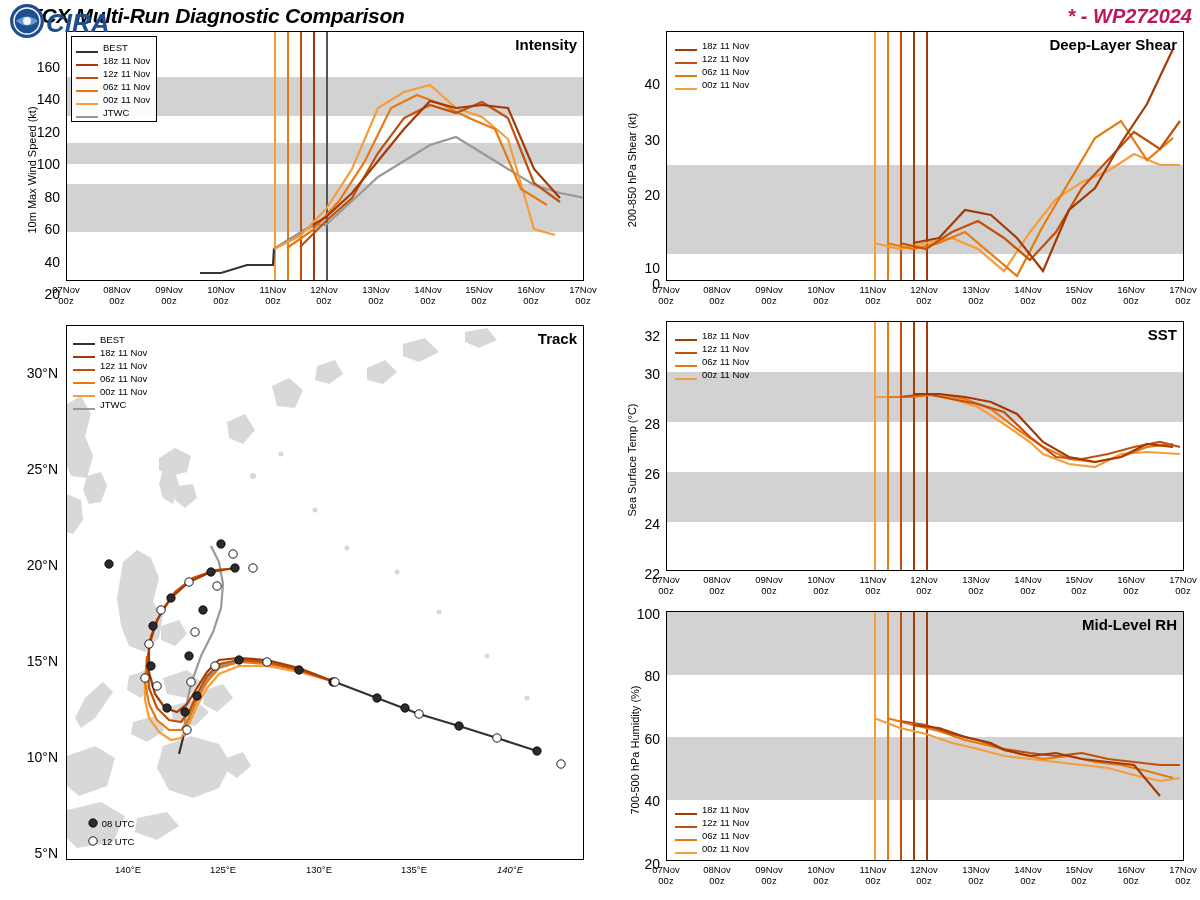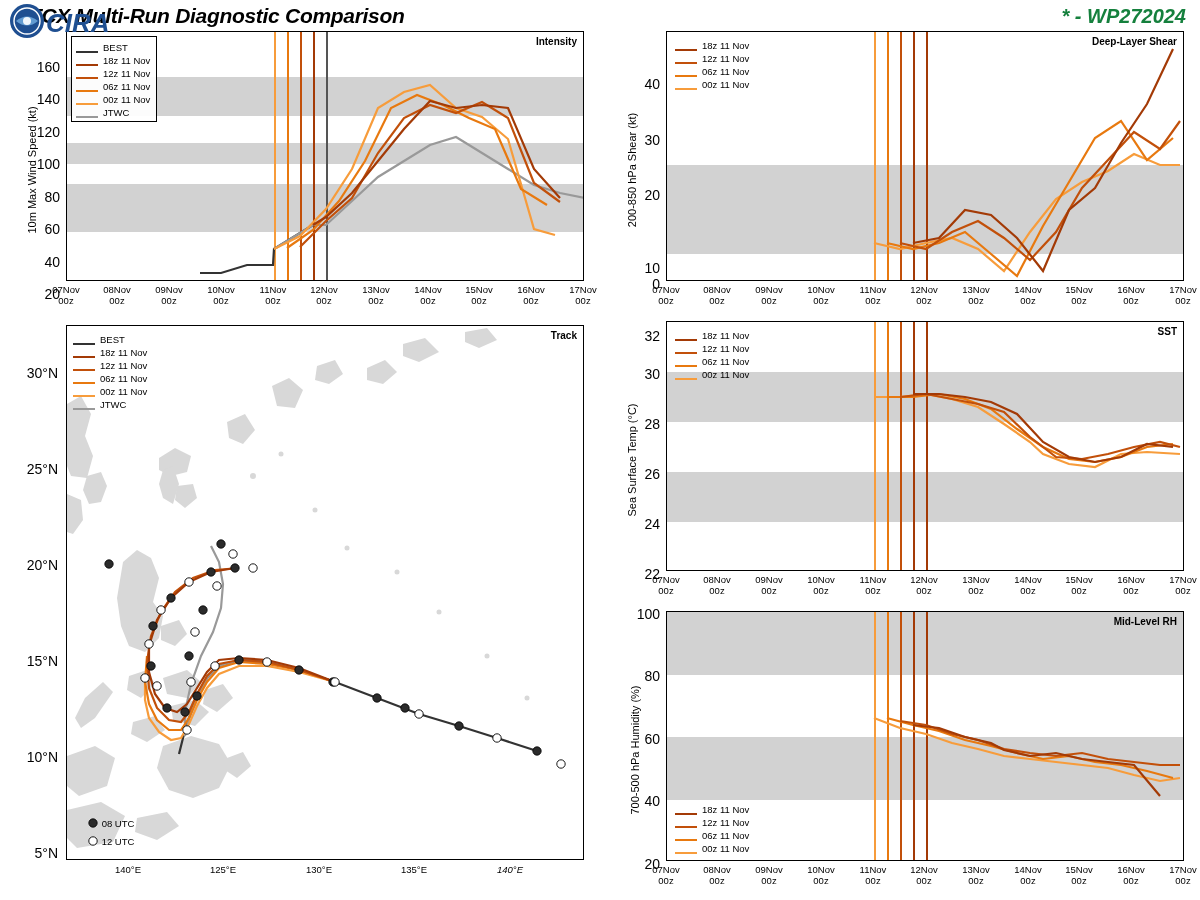--- a/index.html
+++ b/index.html
@@ -1,23 +1,23 @@
 <!DOCTYPE html>
 <html><head>
 <meta charset="utf-8">
 <style>
   html,body{margin:0;padding:0;}
   body{width:1200px;height:900px;background:#ffffff;font-family:"Liberation Sans",sans-serif;position:relative;overflow:hidden;}
   .title{position:absolute;left:14px;top:4px;font-size:21px;font-weight:bold;font-style:italic;color:#000;letter-spacing:-0.3px;}
-  .stormid{position:absolute;right:14px;top:5px;font-size:20px;font-weight:bold;font-style:italic;color:#15803d;}
+  .stormid{position:absolute;right:8px;top:5px;font-size:20px;font-weight:bold;font-style:italic;color:#be185d;}
   .panel{position:absolute;box-sizing:border-box;}
   .plotbox{position:absolute;border:1px solid #000;background:#fff;box-sizing:border-box;overflow:hidden;}
   .band{position:absolute;left:0;right:0;background:#d2d2d2;}
   .vline{position:absolute;top:0;bottom:0;width:1.5px;}
-  .panel-label{position:absolute;right:6px;top:4px;font-size:10px;font-weight:bold;color:#000;}
+  .panel-label{position:absolute;right:6px;top:4px;font-size:15px;font-weight:bold;color:#000;}
   .ylabel{position:absolute;font-size:11px;color:#000;transform-origin:center center;white-space:nowrap;}
   .ytick{position:absolute;font-size:14px;color:#000;text-align:right;width:40px;}
   .xtick{position:absolute;font-size:9.5px;color:#000;text-align:center;width:46px;line-height:11px;}
   .legend{position:absolute;background:rgba(255,255,255,0.92);border:1px solid #000;padding:3px 6px 3px 4px;}
   .legend.nobox{border:none;background:transparent;padding:0;}
   .lgrow{display:flex;align-items:flex-end;height:13px;}
   .lgline{width:22px;height:2.5px;margin-right:5px;flex:0 0 auto;}
   .lgtext{font-size:9.5px;color:#000;white-space:nowrap;}
   svg{position:absolute;left:0;top:0;overflow:visible;}
   .mapland{fill:#d8d8d8;stroke:none;}

